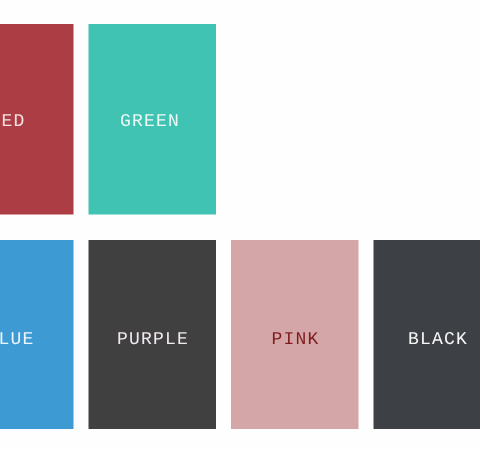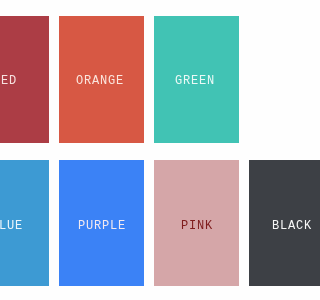--- a/index.html
+++ b/index.html
@@ -49,33 +49,30 @@
 </style>
 </head>
 <body style="background: rgb(254, 254, 254);">
 
 <div id="palette-grid">
 
   <div class="swatch-row swatch-row-1">
     <div class="swatch" style="background: rgb(172, 61, 69);">
       <span class="swatch-label" style="color: rgb(247, 226, 224);">RED</span>
     </div>
-    <div class="swatch" style="background: rgb(215, 88, 68);">
-      <span class="swatch-label" style="color: rgb(251, 229, 221);">ORANGE</span>
-    </div>
     <div class="swatch" style="background: rgb(65, 195, 180);">
       <span class="swatch-label" style="color: rgb(235, 249, 246);">GREEN</span>
     </div>
   </div>
 
   <div class="swatch-row swatch-row-2">
     <div class="swatch" style="background: rgb(61, 154, 211);">
       <span class="swatch-label" style="color: rgb(236, 245, 252);">BLUE</span>
     </div>
-    <div class="swatch" style="background: #3b82f6;">
+    <div class="swatch" style="background: #404040;">
       <span class="swatch-label" style="color: rgb(242, 233, 240);">PURPLE</span>
     </div>
     <div class="swatch" style="background: rgb(213, 166, 168);">
       <span class="swatch-label" style="color: #7f1d1d;">PINK</span>
     </div>
     <div class="swatch" style="background: rgb(61, 64, 69);">
       <span class="swatch-label" style="color: rgb(247, 247, 247); text-align: center;">BLACK</span>
     </div>
   </div>
 

